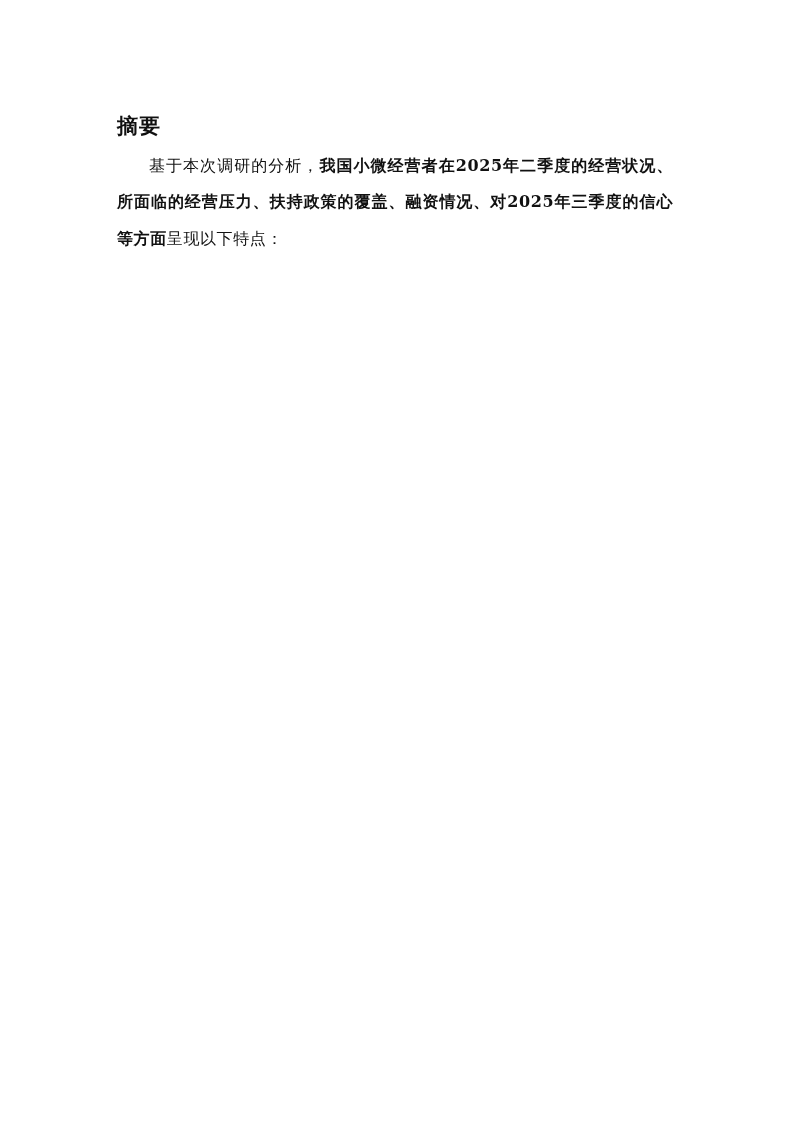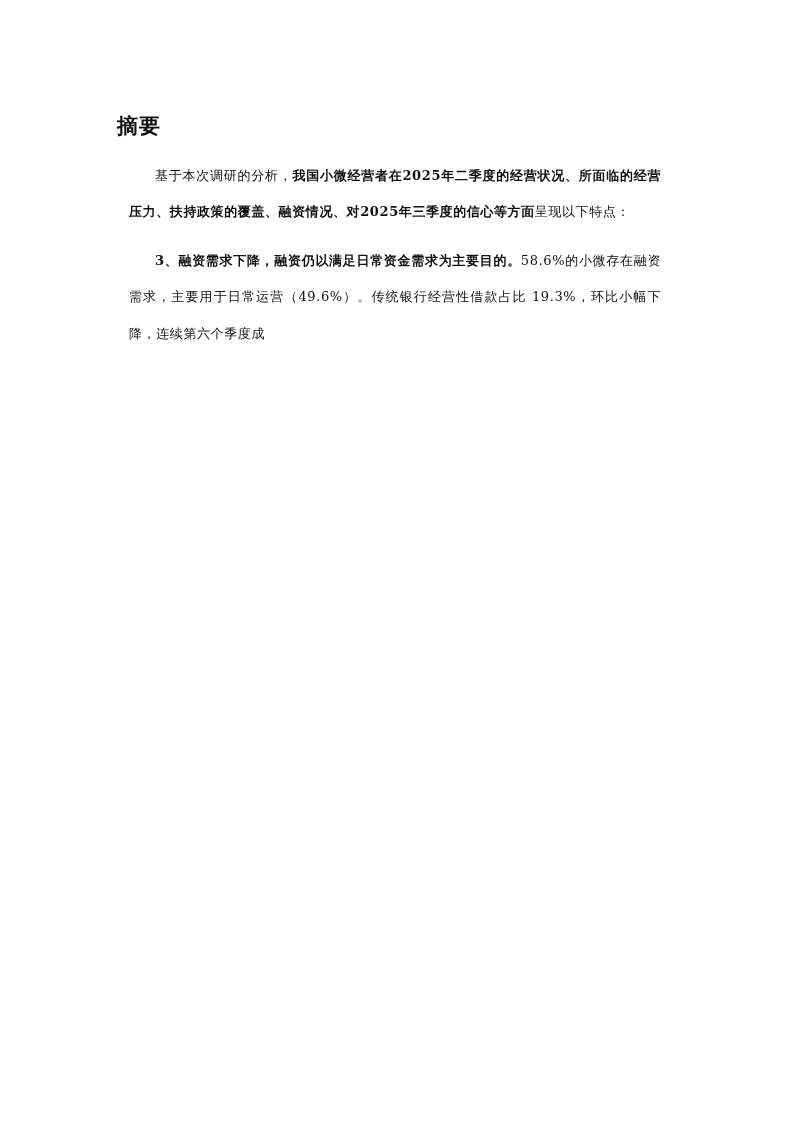--- a/index.html
+++ b/index.html
@@ -1,30 +1,27 @@
 <!DOCTYPE html>
 <html><head>
 <meta charset="utf-8">
 <style>
   html, body { margin: 0; padding: 0; background: #ffffff; }
   body { width: 793px; height: 1122px; position: relative; overflow: hidden;
          font-family: "DejaVu Serif", "Liberation Serif", serif; color: #111; }
   .page { position: absolute; left: 117px; top: 96px; width: 556px; }
   .title { font-size: 21px; font-weight: bold; height: 40px; line-height: 40px; margin: 10px 0 2px 0; letter-spacing: 1px; }
-  .para { font-size: 13px; line-height: 36.4px; margin: 12px; text-indent: 2em; text-align: justify; text-align-last: left; letter-spacing: 0.6px; }
+  .para { font-size: 16px; line-height: 36.4px; margin: 0; text-indent: 2em; text-align: justify; text-align-last: left; letter-spacing: 0.6px; }
   .b { font-weight: bold; }
 </style>
 </head>
 <body>
 
 <div class="page">
   <h1 class="title">摘要</h1>
 
   <p class="para">
     <span>基于本次调研的分析，</span><span class="b">我国小微经营者在2025年二季度的经营状况、所面临的经营压力、扶持政策的覆盖、融资情况、对2025年三季度的信心等方面</span><span>呈现以下特点：</span>
   </p>
 
 
 
-  <p class="para">
-    <span class="b">3、融资需求下降，融资仍以满足日常资金需求为主要目的。</span><span>58.6%的小微存在融资需求，主要用于日常运营（49.6%）。传统银行经营性借款占比 19.3%，环比小幅下降，连续第六个季度成</span>
-  </p>
 </div>
 
 </body></html>

